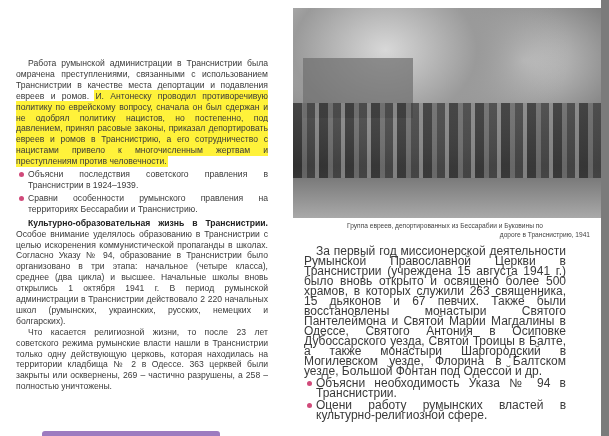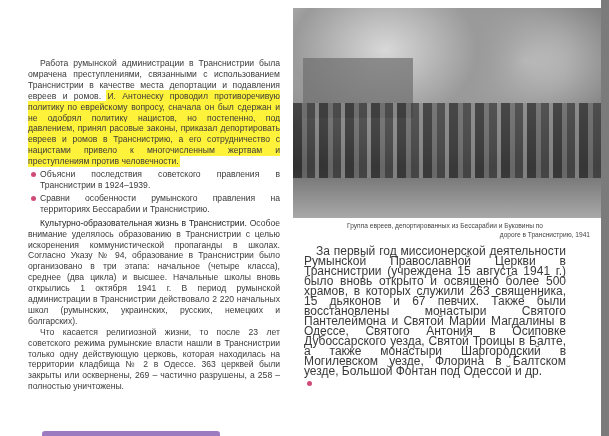--- a/index.html
+++ b/index.html
@@ -3,35 +3,35 @@
 <meta charset="utf-8">
 <style>
   html, body { margin:0; padding:0; }
   body {
     width:609px; height:436px; overflow:hidden; position:relative;
     background:#ffffff;
     font-family:"Liberation Sans", sans-serif;
     color:#3a3a3a;
   }
   .col-left {
-    position:absolute; left:28px; top:58px; width:252px;
+    position:absolute; left:16px; top:58px; width:252px;
     font-size:8.6px; line-height:10.9px; text-align:justify;
   }
   .col-right {
     position:absolute; left:304px; top:246px; width:262px;
     font-size:12px; line-height:10px; text-align:justify;
   }
   p { margin:0; text-indent:12px; }
   .hl { background:#fff23a; box-shadow:0 0 0 1px #fff23a; }
   .bul { position:relative; padding-left:12px; margin-top:2px; text-indent:0; }
   .bul .dot {
     position:absolute; left:3px; top:3px; width:5px; height:5px;
     border-radius:50%; background:#d04a7a;
   }
-  .heading-inline { font-weight:normal; color:#222; }
+  .heading-inline { font-weight:bold; color:#222; }
   .photo {
     position:absolute; left:293px; top:8px; width:308px; height:210px;
     background:
       radial-gradient(ellipse at 30% 20%, #d8d8d8 0%, #9a9a9a 30%, transparent 60%),
       radial-gradient(ellipse at 75% 25%, #cfcfcf 0%, #7c7c7c 35%, transparent 65%),
       linear-gradient(180deg, #e4e4e4 0%, #a8a8a8 35%, #505050 55%, #3a3a3a 75%, #8c8c8c 90%, #b0b0b0 100%);
     overflow:hidden;
   }
   .photo .crowd {
     position:absolute; left:0; right:0; top:95px; height:80px;
@@ -86,17 +86,22 @@
 
 <div class="caption">
   <span class="l1">Группа евреев, депортированных из Бессарабии и Буковины по</span>
   <span>дороге в Транснистрию, 1941</span>
 </div>
 
 <div class="col-right">
   <p>За первый год миссионерской деятельности Румынской Православной Церкви в Транснистрии (учреждена 15 августа 1941 г.) было вновь открыто и освящено более 500 храмов, в которых служили 263 священника, 15 дьяконов и 67 певчих. Также были восстановлены монастыри Святого Пантелеймона и Святой Марии Магдалины в Одессе, Святого Антония в Осиповке Дубоссарского уезда, Святой Троицы в Балте, а также монастыри Шаргородский в Могилевском уезде, Флорина в Балтском уезде, Большой Фонтан под Одессой и др.</p>
   <div class="bul">
     <span class="dot"></span>
+    <span>Объясни необходимость Указа № 94 в Транснистрии.</span>
+  </div>
+  <div class="bul">
+    <span class="dot"></span>
+    <span>Оцени работу румынских властей в культурно-религиозной сфере.</span>
   </div>
 </div>
 
 <div class="side-strip"></div>
 <div class="bottom-bar"></div>
 
 </body></html>

